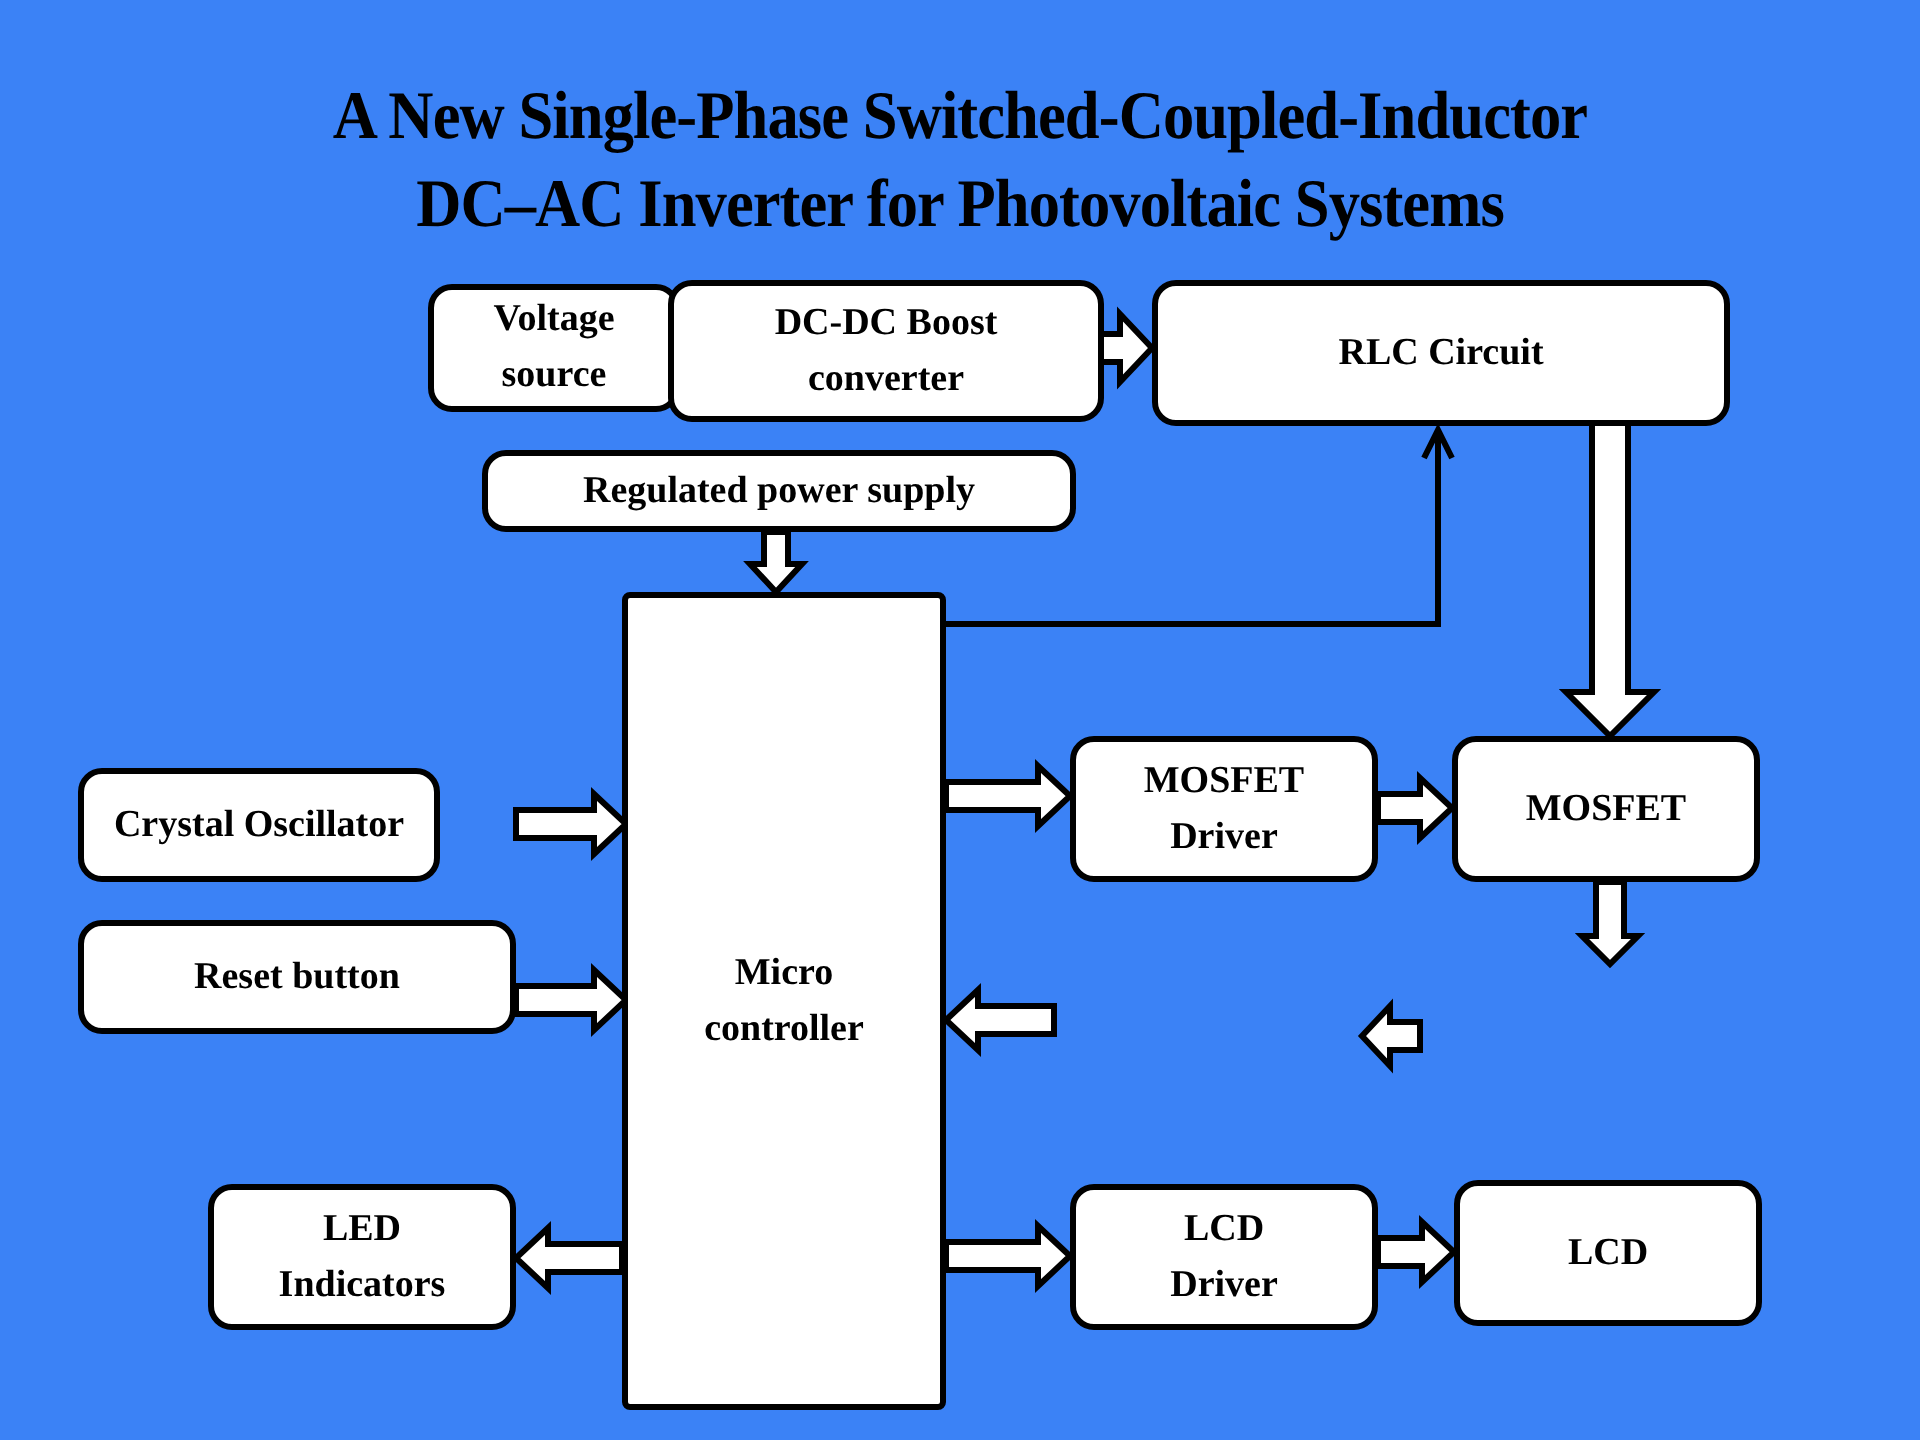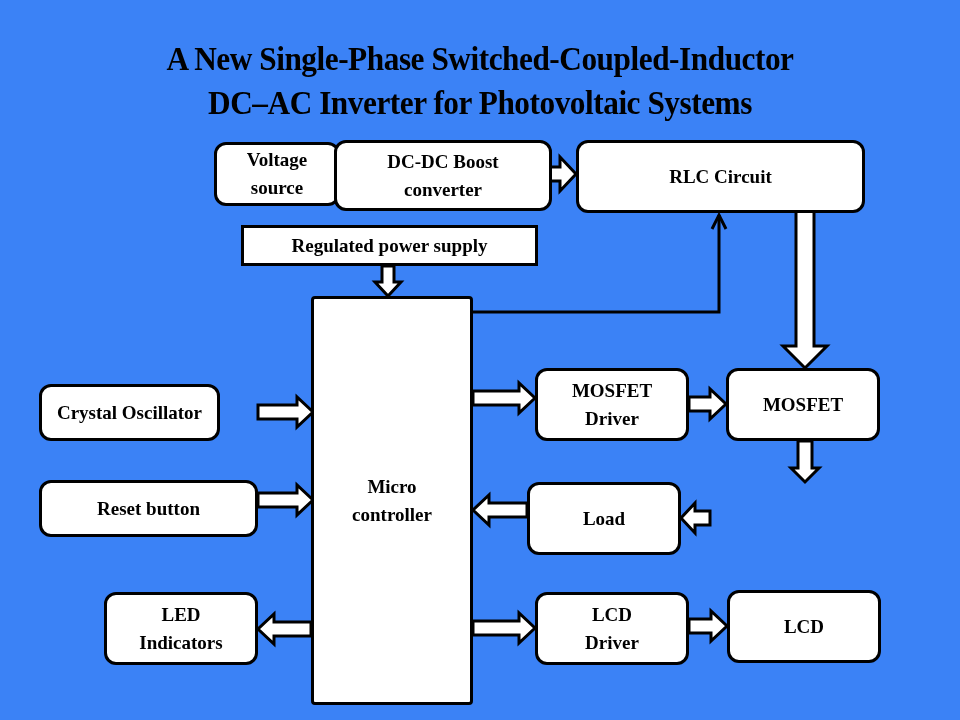--- a/index.html
+++ b/index.html
@@ -34,27 +34,26 @@
       <polygon points="689,633 711,633 711,641 727,626 711,611 711,619 689,619" fill="#fff" stroke="#000" stroke-width="3" stroke-linejoin="miter"></polygon>
       <polyline points="473,312 719,312 719,215" fill="none" stroke="#000" stroke-width="3"></polyline>
       <polyline points="712,229 719,215 726,229" fill="none" stroke="#000" stroke-width="3"></polyline>
     </svg>
 
   <div class="box" style="left:166px;top:142px;width:126px;height:64px;margin-left:48px;">Voltage
 source</div>
   <div class="box" style="left:334px;top:140px;width:218px;height:71px;">DC-DC Boost
 converter</div>
   <div class="box" style="left:576px;top:140px;width:289px;height:73px;">RLC Circuit</div>
-  <div class="box" style="left:241px;top:225px;width:297px;height:41px;border-radius:0;">Regulated power supply</div>
+  <div class="box" style="left:241px;top:225px;width:297px;height:41px;border-radius:12px;">Regulated power supply</div>
   <div class="box" style="left:311px;top:296px;width:162px;height:409px;border-radius:4px;">Micro
 controller</div>
   <div class="box" style="left:39px;top:384px;width:181px;height:57px;">Crystal Oscillator</div>
-  <div class="box" style="left:39px;top:480px;width:219px;height:57px;">Reset button</div>
+  <div class="box" style="left:39px;top:460px;width:219px;height:57px;">Reset button</div>
   <div class="box" style="left:104px;top:592px;width:154px;height:73px;">LED
 Indicators</div>
   <div class="box" style="left:535px;top:368px;width:154px;height:73px;">MOSFET
 Driver</div>
   <div class="box" style="left:726px;top:368px;width:154px;height:73px;">MOSFET</div>
-  <div class="box" style="left:527px;top:482px;width:154px;height:73px;">Load</div>
   <div class="box" style="left:535px;top:592px;width:154px;height:73px;">LCD
 Driver</div>
   <div class="box" style="left:727px;top:590px;width:154px;height:73px;">LCD</div>
 </div>
 
 </body></html>

